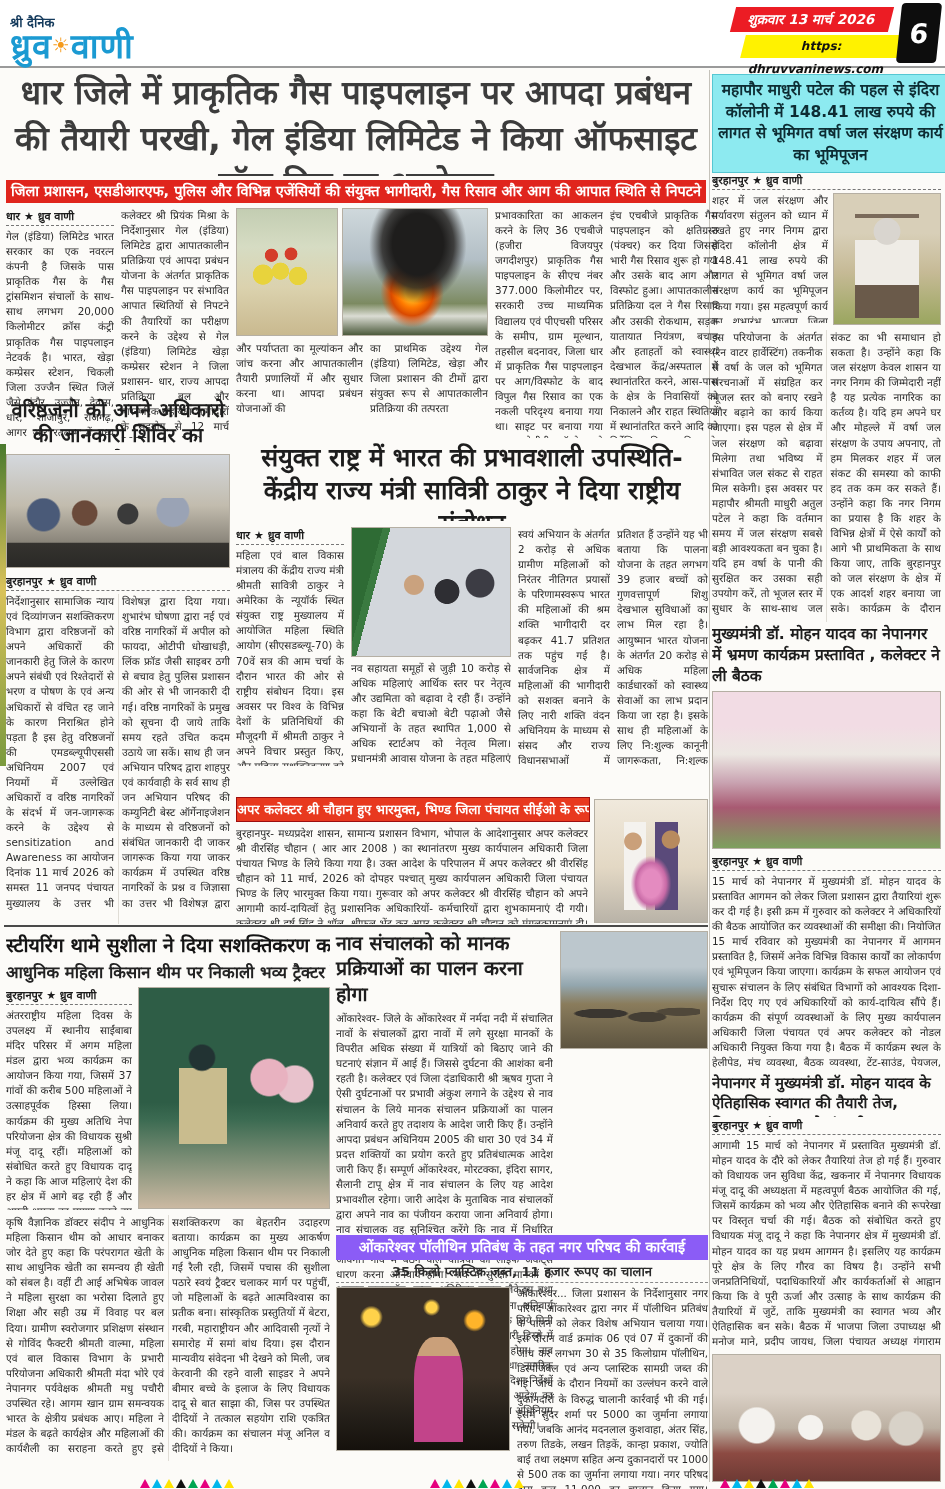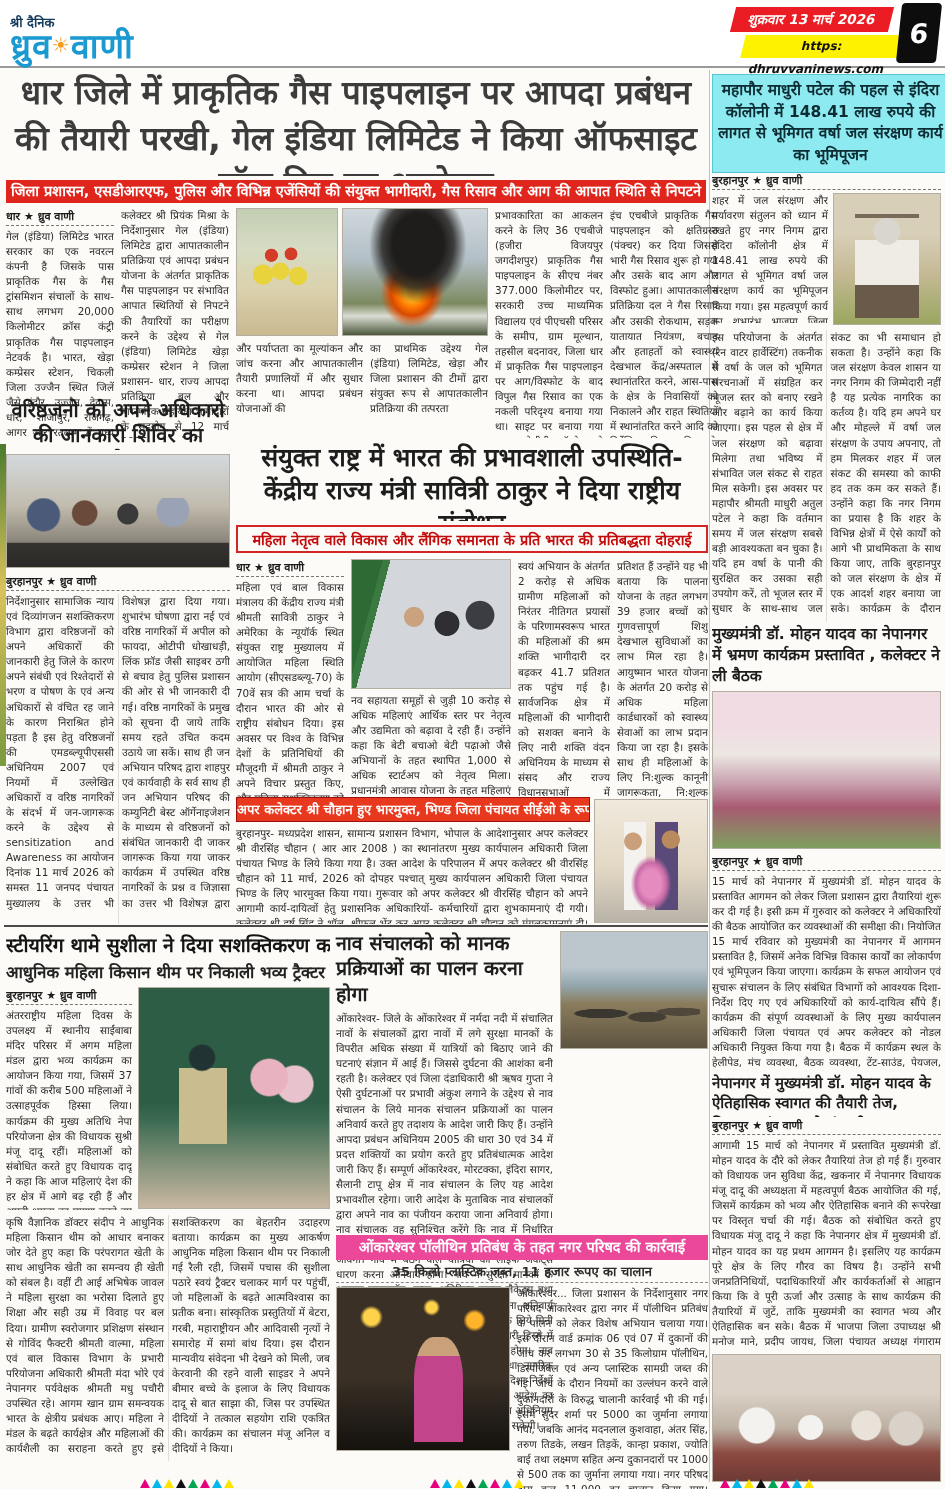--- a/index.html
+++ b/index.html
@@ -146,21 +146,21 @@
   .rally-row .tcol .bt{height:202px;}
   .rally-row .ph{flex:1;height:220px;position:relative;}
   .rally .cols2{margin-top:5px;height:246px;}
   
   .boats{left:336px;top:931px;width:372px;height:300px;}
   .boats .ph{float:right;width:146px;height:116px;margin:0 0 5px 7px;position:relative;}
   .boats .sec-headline{font-size:19.5px;line-height:1.3;text-align:left;}
   .boats .bt{margin-top:4px;}
   
   .poly{left:336px;top:1235px;width:372px;height:250px;}
-  .poly-band{height:25px;background:#ec4899;color:#fff;font-size:14.5px;font-weight:bold;text-align:center;
+  .poly-band{height:25px;background:#8b5cf6;color:#fff;font-size:14.5px;font-weight:bold;text-align:center;
              line-height:25px;white-space:nowrap;overflow:hidden;}
   .poly-sub{font-size:13px;font-weight:bold;text-align:center;padding:2px 0;border-bottom:1px dashed #888;}
   .poly .ph{float:left;width:172px;height:162px;margin:4px 7px 0 0;position:relative;}
   .poly .bt{margin-top:3px;height:215px;}
   
   .marks{bottom:1px;height:9px;display:flex;gap:2px;}
   .marks b{width:10px;height:9px;clip-path:polygon(50% 0,0 100%,100% 100%);}
 </style>
 </head>
 <body>
@@ -209,21 +209,20 @@
     <div class="sec-headline">वरिष्ठजनो को अपने अधिकारो की जानकारी शिविर का आयोजन</div>
     <div class="ph ph-seniors">
         <i></i>
       </div>
     <div class="byline">बुरहानपुर ★ ध्रुव वाणी</div>
     <div class="bt cols2">निर्देशानुसार सामाजिक न्याय एवं दिव्यांगजन सशक्तिकरण विभाग द्वारा वरिष्ठजनों को अपने अधिकारों की जानकारी हेतु जिले के कारण अपने संबंधी एवं रिश्तेदारों से भरण व पोषण के एवं अन्य अधिकारों से वंचित रह जाने के कारण निराश्रित होने पड़ता है इस हेतु वरिष्ठजनों की एमडब्ल्यूपीएससी अधिनियम 2007 एवं नियमों में उल्लेखित अधिकारों व वरिष्ठ नागरिकों के संदर्भ में जन-जागरूक करने के उद्देश्य से sensitization and Awareness का आयोजन दिनांक 11 मार्च 2026 को समस्त 11 जनपद पंचायत मुख्यालय के उत्तर भी विशेषज्ञ द्वारा दिया गया। शुभारंभ घोषणा द्वारा नई एवं वरिष्ठ नागरिकों में अपील को फायदा, ओटीपी धोखाधड़ी, लिंक फ्रॉड जैसी साइबर ठगी से बचाव हेतु पुलिस प्रशासन की ओर से भी जानकारी दी गई। वरिष्ठ नागरिकों के प्रमुख को सूचना दी जाये ताकि समय रहते उचित कदम उठाये जा सकें। साथ ही जन अभियान परिषद द्वारा शाहपुर एवं कार्यवाही के सर्व साथ ही जन अभियान परिषद की कम्युनिटी बेस्ट ऑर्गेनाइजेशन के माध्यम से वरिष्ठजनों को संबंधित जानकारी दी जाकर जागरूक किया गया जाकर कार्यक्रम में उपस्थित वरिष्ठ नागरिकों के प्रश्न व जिज्ञासा का उत्तर भी विशेषज्ञ द्वारा दिया गया। खासतौर पर Geo- Tagged फोटोग्राफ्स के माध्यम से लगभग 250 से अधिक वरिष्ठ नागरिकों ने कार्यक्रम का लाभ लिया। कार्यक्रम का संचालन श्री आठजुल्ला खान अध्यक्ष, प्रमुख पेंशनर्स एसोसिएशन एवं श्री निखिल प्रतापसिंह सामाजिक सुरक्षा अधिकारी द्वारा किया गया।</div>
   </div>
 
   <div class="abs un">
     <div class="sec-headline">संयुक्त राष्ट्र में भारत की प्रभावशाली उपस्थिति-केंद्रीय राज्य मंत्री सावित्री ठाकुर ने दिया राष्ट्रीय संबोधन</div>
-    <div class="un-subhead">महिला नेतृत्व वाले विकास और लैंगिक समानता के प्रति भारत की प्रतिबद्धता दोहराई</div>
     <div class="un-body">
       <div class="un-c1">
         <div class="byline">धार ★ ध्रुव वाणी</div>
         <div class="bt" style="height:218px;">महिला एवं बाल विकास मंत्रालय की केंद्रीय राज्य मंत्री श्रीमती सावित्री ठाकुर ने अमेरिका के न्यूयॉर्क स्थित संयुक्त राष्ट्र मुख्यालय में आयोजित महिला स्थिति आयोग (सीएसडब्ल्यू-70) के 70वें सत्र की आम चर्चा के दौरान भारत की ओर से राष्ट्रीय संबोधन दिया। इस अवसर पर विश्व के विभिन्न देशों के प्रतिनिधियों की मौजूदगी में श्रीमती ठाकुर ने अपने विचार प्रस्तुत किए, और महिला सशक्तिकरण को बढ़ावा देने की वैश्विक प्रतिबद्धता को दोहराया। अपने संबोधन में श्रीमती सावित्री ठाकुर ने महिला नेतृत्व वाले विकास की दिशा में भारत की उपलब्धियां गिनाईं।</div>
       </div>
       <div class="un-mid">
         <div class="ph ph-un">
             <i></i>
           </div>
         <div class="bt" style="flex:1;">नव सहायता समूहों से जुड़ी 10 करोड़ से अधिक महिलाएं आर्थिक स्तर पर नेतृत्व और उद्यमिता को बढ़ावा दे रही हैं। उन्होंने कहा कि बेटी बचाओ बेटी पढ़ाओ जैसे अभियानों के तहत स्थापित 1,000 से अधिक स्टार्टअप को नेतृत्व मिला। प्रधानमंत्री आवास योजना के तहत महिलाएं महत्वपूर्ण भूमिका निभा रही हैं। उन्होंने कहा कि भारत का विकास मार्गदर्शक सिद्धांत रहा है। उन्होंने बताया कि देश में लगभग 90 लाख</div>

